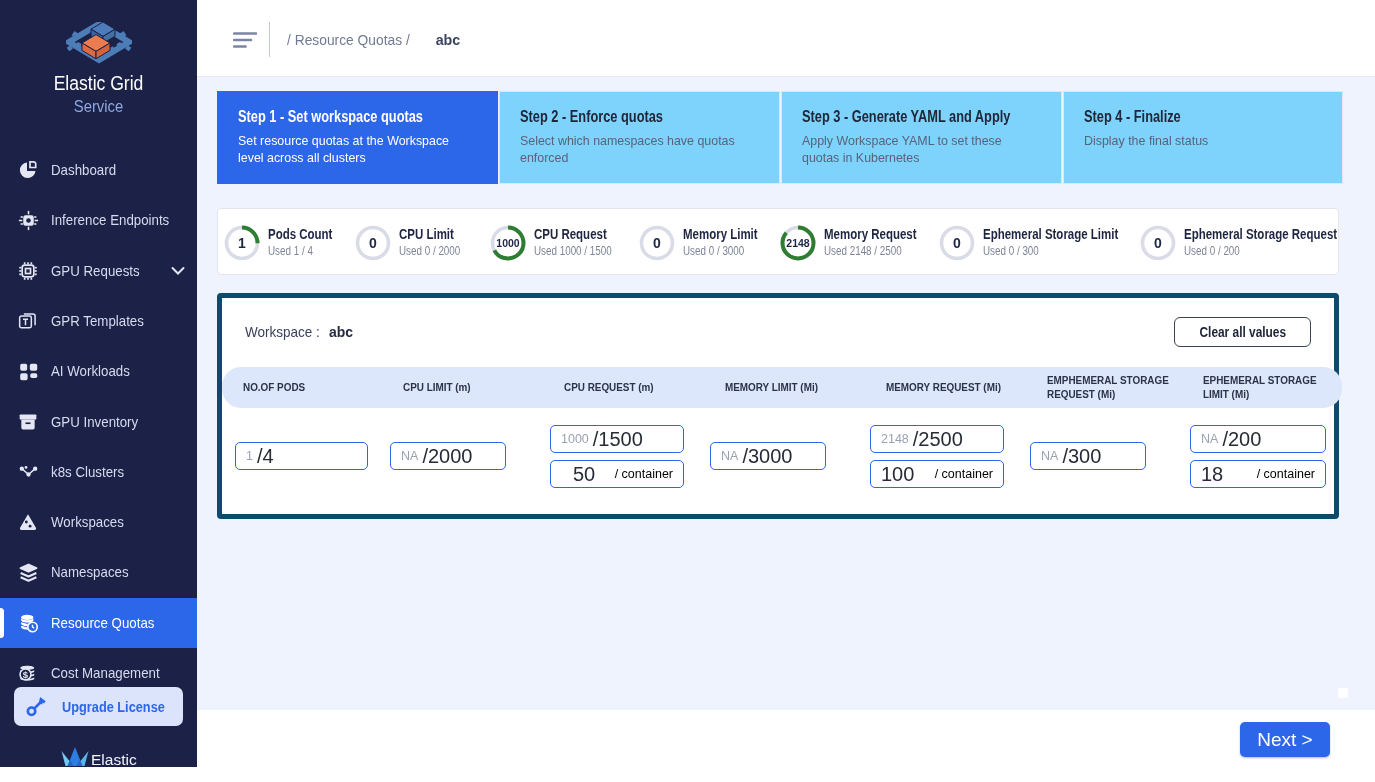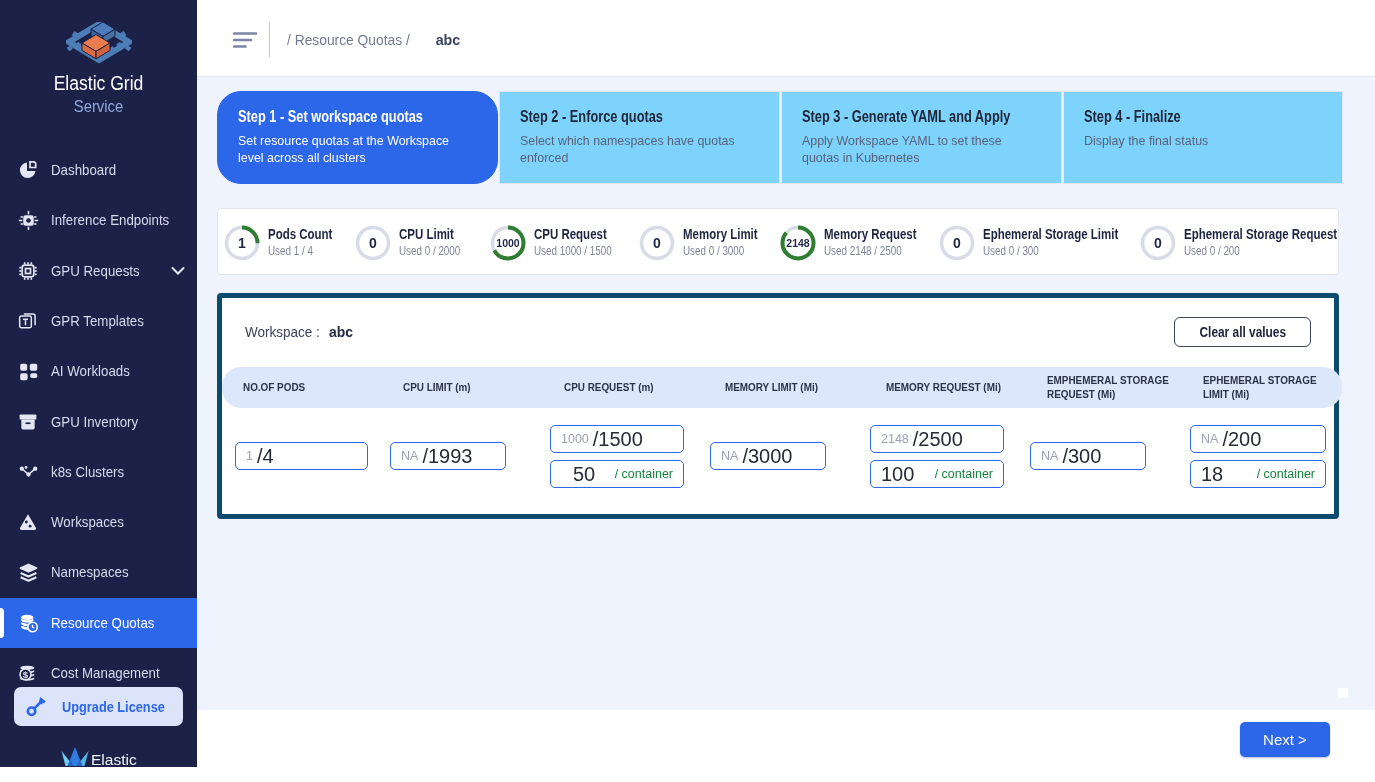--- a/index.html
+++ b/index.html
@@ -30,21 +30,21 @@
 #crumb { position:absolute; left:90px; top:31px; font-size:15px; color:#707a94; transform:scaleX(.92); transform-origin:left center; }
 #crumb b { color:#3b4560; margin-left:24px; font-size:15.5px; }
 
 
 #content { position:absolute; left:197px; top:77px; width:1178px; height:633px; background:#eef3fd; }
 
 
 .step { position:absolute; top:91px; height:93px; background:#7dd3fc; border:1px solid #e3e4ec; }
 .step .st { font-size:16px; font-weight:bold; color:#20273a; margin:16px 0 7px 20px; white-space:nowrap; transform:scaleX(.8); transform-origin:left center; }
 .step .sd { font-size:13.5px; color:#59627a; line-height:16.5px; margin-left:20px; margin-right:12px; transform:scaleX(.92); transform-origin:left center; }
-.step.active { background:#2c66e9; border-color:#2c66e9;border-radius:24px; }
+.step.active { background:#2c66e9; border-color:#2c66e9; }
 .step.active .st, .step.active .sd { color:#fff; }
 
 
 #stats { position:absolute; left:217px; top:208px; width:1122px; height:67px; background:#fff; border:1px solid #e3e4ec; border-radius:4px; }
 .stat { position:absolute; top:0; height:67px; }
 .ring { position:absolute; top:50%; transform:translateY(-50%); left:0; }
 .rnum { position:absolute; left:0; width:38px; text-align:center; top:50%; transform:translateY(-50%); font-weight:bold; color:#1e2746; }
 .stitle { position:absolute; left:45px; top:18px; font-size:14px; font-weight:bold; color:#1e2540; white-space:nowrap; transform:scaleX(.82); transform-origin:left center; line-height:15px; }
 .ssub { position:absolute; left:45px; top:35px; font-size:12px; color:#7d8498; white-space:nowrap; transform:scaleX(.82); transform-origin:left center; }
 
@@ -53,25 +53,25 @@
 #wslab { position:absolute; left:23px; top:25px; font-size:15px; color:#39415c; transform:scaleX(.9); transform-origin:left center; }
 #wslab b { color:#242b44; margin-left:6px; font-size:15.5px; }
 #clearbtn { position:absolute; right:23px; top:19px; width:137px; height:30px; border:1.5px solid #3a4357; border-radius:6px; background:#fff; font-size:14.5px; font-weight:bold; color:#20273a; display:flex; align-items:center; justify-content:center; }
 #clearbtn span { transform:scaleX(.82); }
 #thead { position:absolute; left:0; top:69px; width:1120px; height:41px; background:#dde7fb; display:flex;border-radius:19px; }
 .th { font-size:11px; font-weight:bold; color:#2b3349; padding:0 0 0 21px; line-height:13.5px; display:flex; align-items:center; }
 .th span { transform:scaleX(.9); transform-origin:left center; white-space:nowrap; }
 .inp { position:absolute; height:28px; background:#fff; border:1.4px solid #2c66e9; border-radius:5px; font-size:13.5px; display:flex; align-items:center; padding-left:10px; white-space:nowrap; }
 .inp .ph { color:#9aa1b2; font-size:12.5px; }
 .inp .vl { color:#272b36; margin-left:4px; font-size:20px; }
-.inp .cont { position:absolute; right:10px; color:#15803d; font-size:12.5px; }
+.inp .cont { position:absolute; right:10px; color:#000000; font-size:12.5px; }
 
 
 #footer { position:absolute; left:197px; top:710px; width:1178px; height:72px; background:#fff; }
-#nextbtn { position:absolute; left:1043px; top:12px; width:90px; height:35px; background:#2c66e9; border-radius:5px; color:#fff; font-size:15px; display:flex; align-items:center; justify-content:center; box-shadow:0 1px 2px rgba(30,60,160,.35); }
+#nextbtn { position:absolute; left:1043px; top:12px; width:90px; height:35px; background:#2c66e9; border-radius:5px; color:#fff; font-size:19px; display:flex; align-items:center; justify-content:center; box-shadow:0 1px 2px rgba(30,60,160,.35); }
 </style>
 </head>
 <body>
 
 <div id="content"></div>
 <div style="position:absolute; left:1338px; top:688px; width:10px; height:10px; background:#fff; border-radius:2px; z-index:3;"></div>
 
 <div id="header">
   <svg id="burger" width="24" height="22" viewBox="0 0 24 22">
     <line x1="1.3" y1="5.5" x2="23" y2="5.5" stroke="#7c86a4" stroke-width="2.7" stroke-linecap="round"></line>
@@ -195,21 +195,21 @@
         <span>EPHEMERAL STORAGE<br>LIMIT (Mi)</span>
       </div>
     </div>
   <div id="tbody">
       <div class="inp" style="left:13px; top:144px; width:133px">
         <span class="ph">1</span>
         <span class="vl">/4</span>
       </div>
       <div class="inp" style="left:168px; top:144px; width:116px">
         <span class="ph">NA</span>
-        <span class="vl">/1993</span>
+        <span class="vl">/2000</span>
       </div>
       <div class="inp" style="left:328px; top:127px; width:134px">
         <span class="ph">1000</span>
         <span class="vl">/1500</span>
       </div>
       <div class="inp" style="left:328px; top:162px; width:134px">
         <span class="vl" style="margin-left:12px">50</span>
         <span class="cont">/ container</span>
       </div>
       <div class="inp" style="left:488px; top:144px; width:116px">

